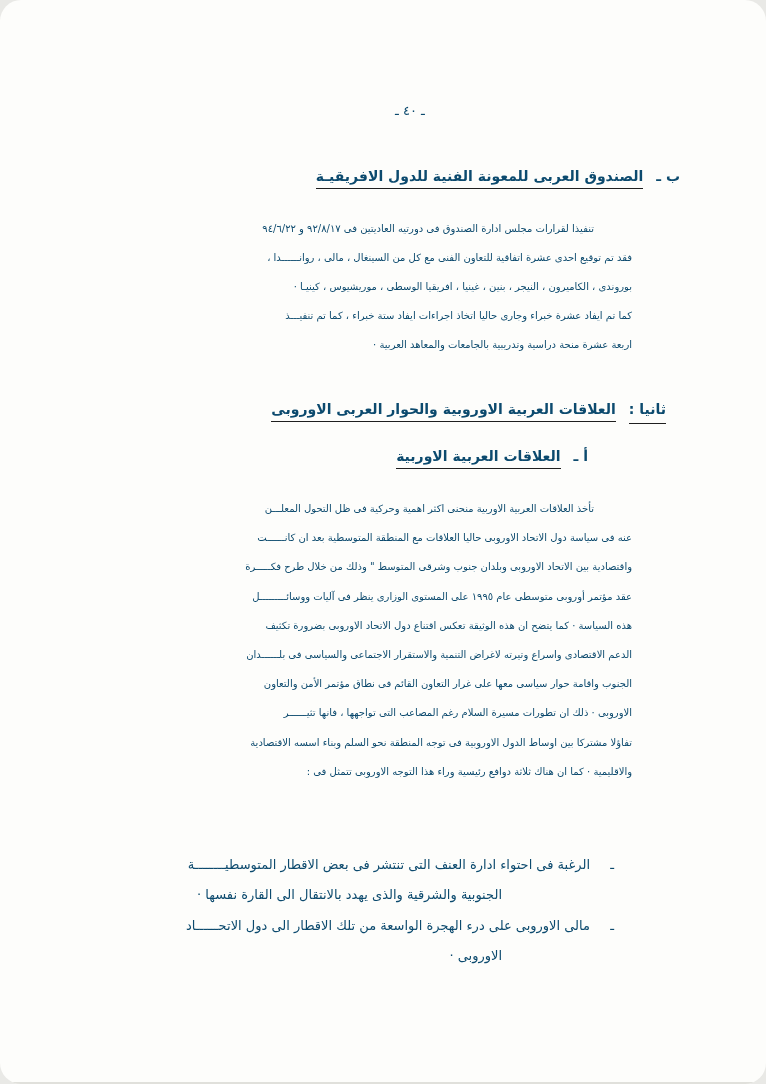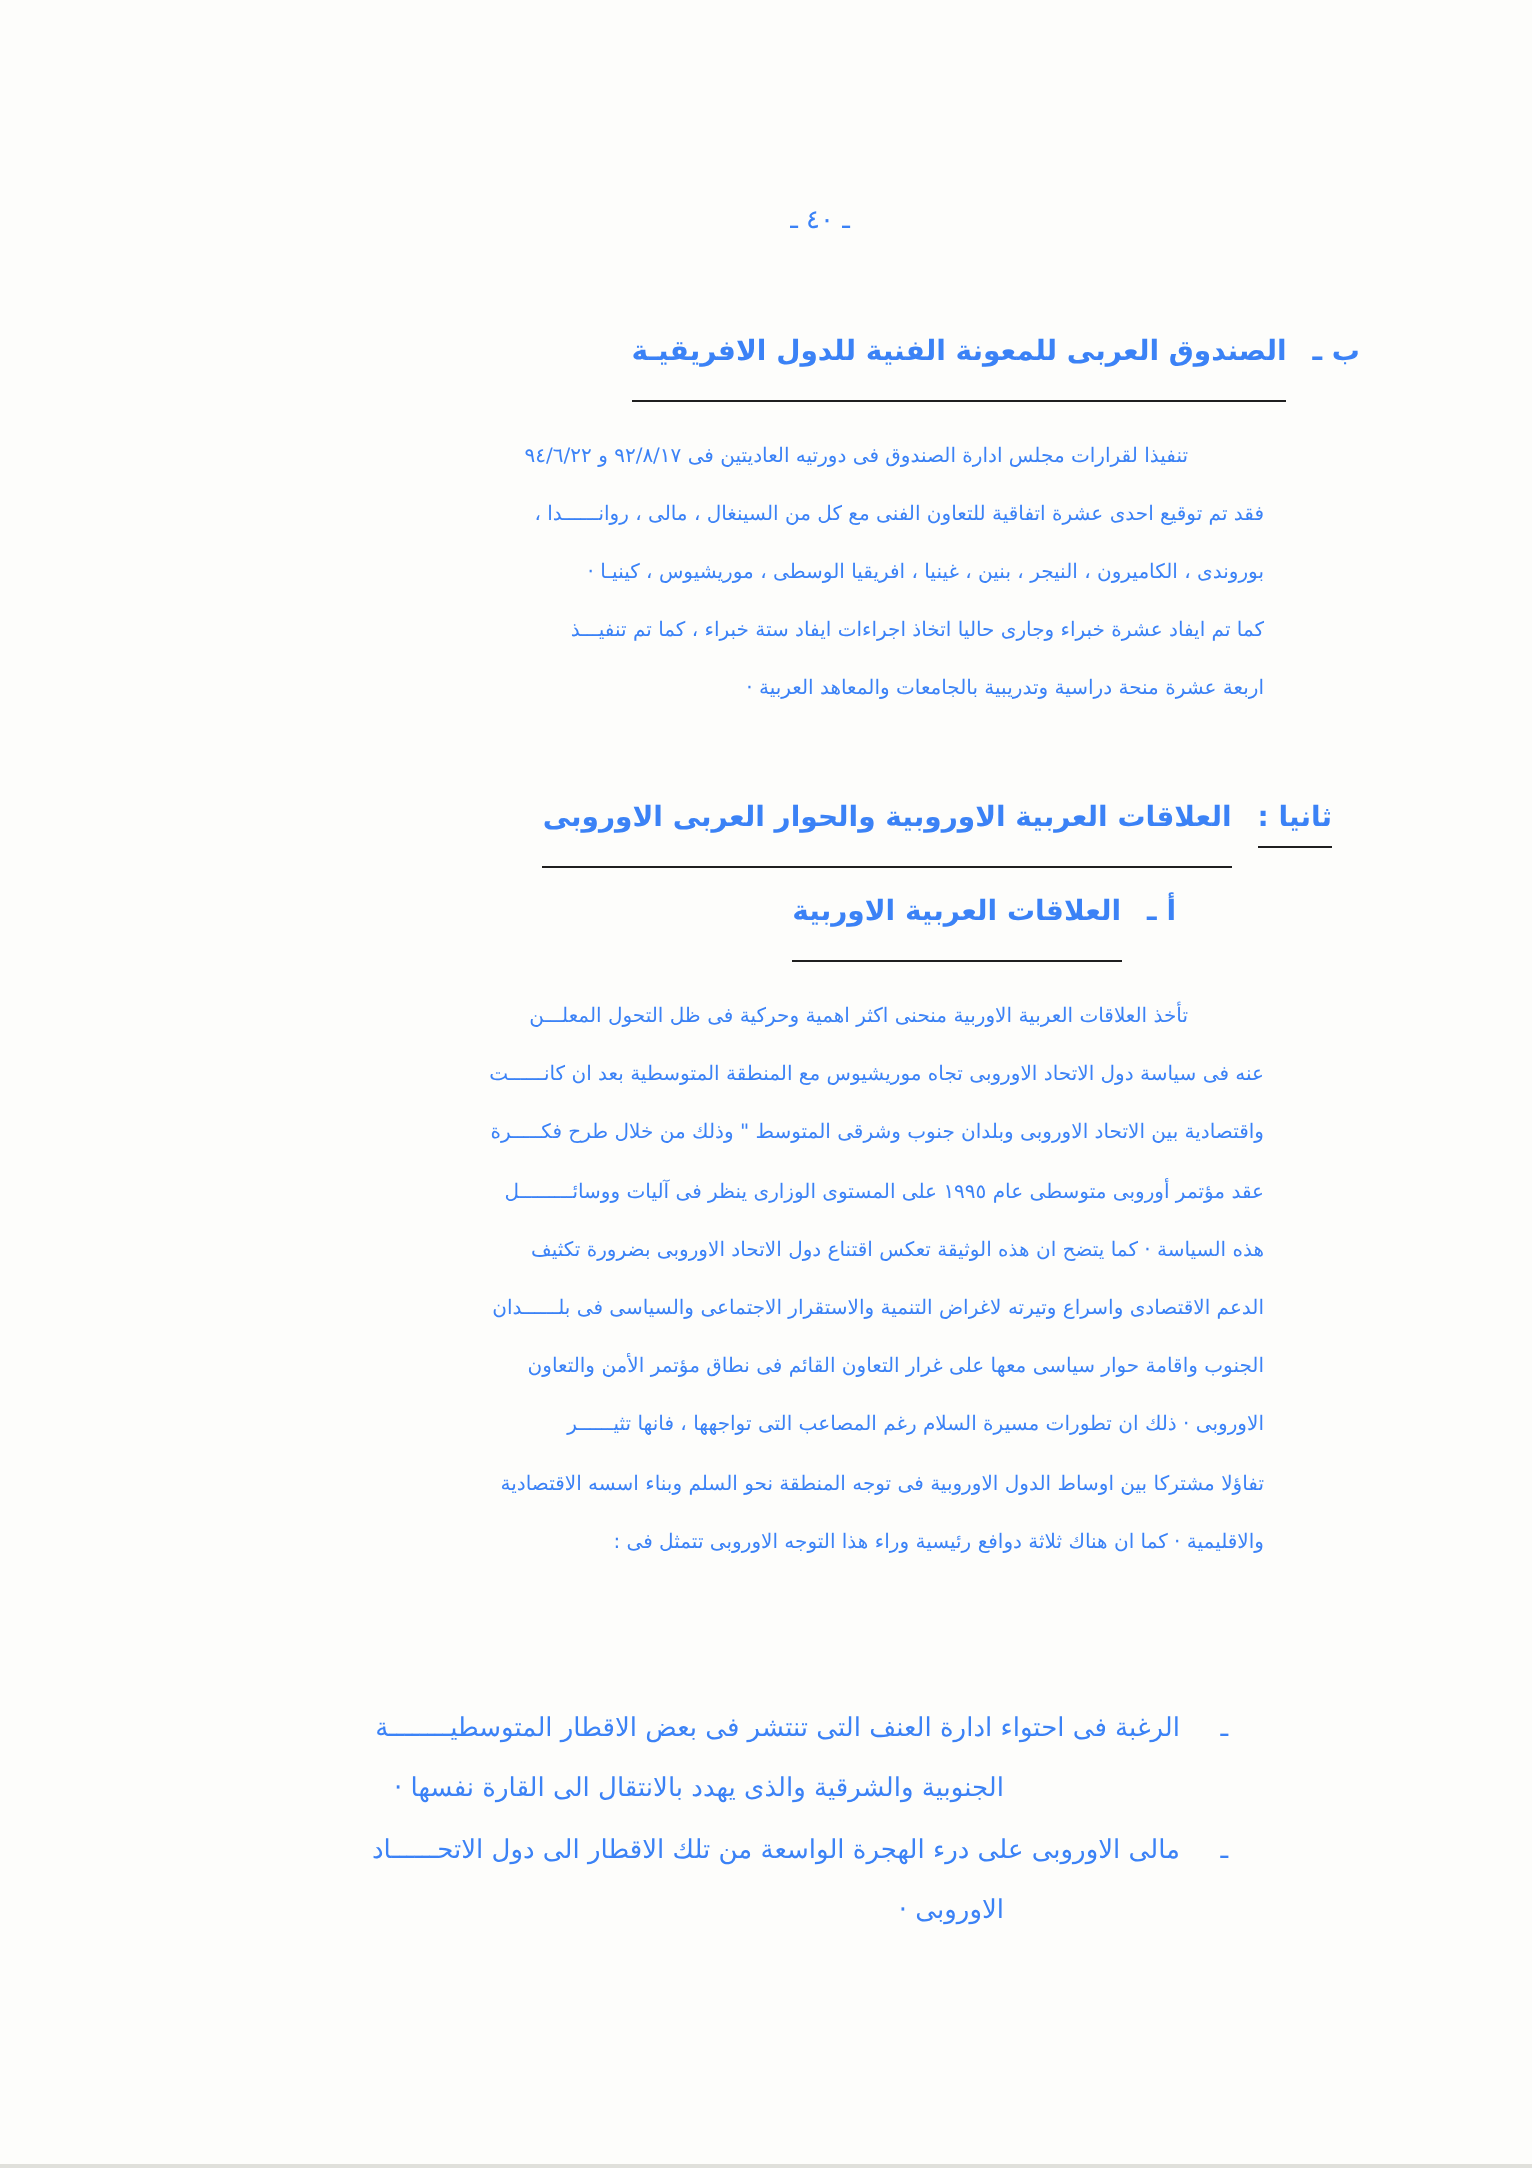--- a/index.html
+++ b/index.html
@@ -2,37 +2,38 @@
 <html lang="ar"><head>
 <meta charset="utf-8">
 <style>
   html, body { margin: 0; padding: 0; background: #e9e9e6; }
   .page {
     position: relative;
     width: 766px; height: 1084px;
     margin: 0 auto;
     background: #fdfdfb;
     font-family: "DejaVu Sans", sans-serif;
-    color: #3b82f6;
+    color: #0c4a6e;
     overflow: hidden;
+    border-radius: 21px;
   }
   .abs { position: absolute; }
   .page-num {
     top: 103px; left: 350px; width: 120px;
     text-align: center;
     font-size: 13px; letter-spacing: 2px;
     direction: rtl;
   }
   .heading {
     display: flex; direction: rtl; align-items: baseline;
     font-weight: bold; font-size: 14px;
     white-space: nowrap;
   }
   .heading .h-label { margin-left: 13px; }
-  .heading .h-title { border-bottom: 1.6px solid #1f1f1f; padding-bottom: 16px; }
+  .heading .h-title { border-bottom: 1.6px solid #1f1f1f; padding-bottom: 4px; }
   .h-b  { top: 168px; right: 86px; }
   .h-2  { top: 401px; right: 100px; }
   .h-2 .h-label { border-bottom: 1.6px solid #1f1f1f; padding-bottom: 6px; }
   .h-a  { top: 448px; right: 178px; }
   .para {
     right: 134px; width: 532px;
     direction: rtl; text-align: right;
     font-size: 10px; line-height: 29px;
   }
   .para .line { white-space: nowrap; }
@@ -79,21 +80,21 @@
     <span class="h-title">العلاقات العربية الاوروبية والحوار العربى الاوروبى</span>
   </div>
 
   <div class="abs heading h-a">
     <span class="h-label">أ ـ</span>
     <span class="h-title">العلاقات العربية الاوربية</span>
   </div>
 
   <div class="abs para para-main">
     <div class="line indent">تأخذ العلاقات العربية الاوربية منحنى اكثر اهمية وحركية فى ظل التحول المعلـــن</div>
-    <div class="line">عنه فى سياسة دول الاتحاد الاوروبى تجاه موريشيوس مع المنطقة المتوسطية بعد ان كانــــــت</div>
+    <div class="line">عنه فى سياسة دول الاتحاد الاوروبى حاليا العلاقات مع المنطقة المتوسطية بعد ان كانــــــت</div>
     <div class="line">واقتصادية بين الاتحاد الاوروبى وبلدان جنوب وشرقى المتوسط " وذلك من خلال طرح فكـــــرة</div>
     <div class="line">عقد مؤتمر أوروبى متوسطى عام ١٩٩٥  على المستوى الوزارى ينظر فى آليات ووسائـــــــــل</div>
     <div class="line">هذه السياسة ·  كما يتضح ان هذه الوثيقة تعكس اقتناع دول الاتحاد الاوروبى بضرورة تكثيف</div>
     <div class="line">الدعم الاقتصادى واسراع وتيرته لاغراض التنمية والاستقرار الاجتماعى والسياسى فى بلــــــدان</div>
     <div class="line">الجنوب واقامة حوار سياسى معها على غرار التعاون القائم فى نطاق مؤتمر الأمن والتعاون</div>
     <div class="line">الاوروبى ·  ذلك ان تطورات مسيرة السلام رغم المصاعب التى تواجهها ، فانها تثيــــــر</div>
     <div class="line">تفاؤلا مشتركا بين اوساط الدول الاوروبية فى توجه المنطقة نحو السلم وبناء اسسه الاقتصادية</div>
     <div class="line">والاقليمية ·  كما ان هناك ثلاثة دوافع رئيسية وراء هذا التوجه الاوروبى تتمثل فى :</div>
   </div>
 

